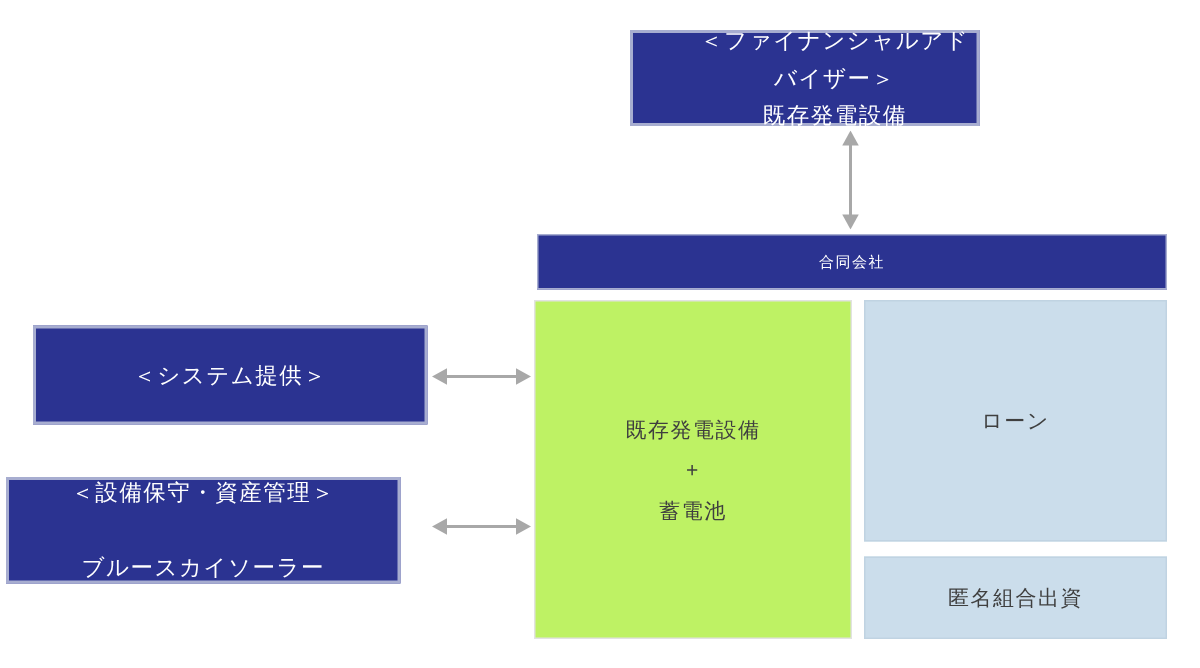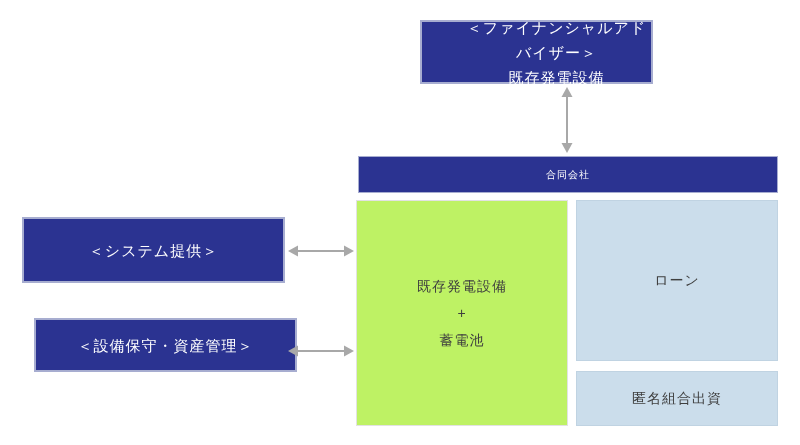--- a/index.html
+++ b/index.html
@@ -52,21 +52,21 @@
   }
   .arrow { position: absolute; }
 
   
   #financial-advisor-box { left: 420px; top: 20px;  width: 233px; height: 64px; padding-left: 40px; }
   #llc-header            { left: 358px; top: 156px; width: 420px; height: 37px; }
   #assets-box            { left: 356px; top: 200px; width: 212px; height: 226px; }
   #loan-box              { left: 576px; top: 200px; width: 202px; height: 161px; }
   #silent-partnership-box{ left: 576px; top: 371px; width: 202px; height: 55px; }
   #system-provider-box   { left: 22px;  top: 217px; width: 263px; height: 66px; }
-  #maintenance-box       { left: 34px;  top: 318px; width: 263px; height: 54px; gap: 25px; }
+  #maintenance-box       { left: 4px;  top: 318px; width: 263px; height: 71px; gap: 25px; }
   #arrow-vertical        { left: 557px; top: 87px;  width: 20px;  height: 66px; }
   #arrow-horizontal-1    { left: 288px; top: 243px; width: 66px;  height: 16px; }
   #arrow-horizontal-2    { left: 288px; top: 343px; width: 66px;  height: 16px; }
 </style>
 </head>
 <body>
 
 <div class="canvas">
 
   <div class="box navy" id="financial-advisor-box">
@@ -97,20 +97,21 @@
   <div class="box bluebox" id="silent-partnership-box">
     <div>匿名組合出資</div>
   </div>
 
   <div class="box navy" id="system-provider-box">
     <div>＜システム提供＞</div>
   </div>
 
   <div class="box navy" id="maintenance-box">
     <div>＜設備保守・資産管理＞</div>
+    <div>ブルースカイソーラー</div>
   </div>
 
   <svg class="arrow" id="arrow-horizontal-1" viewBox="0 0 66 16">
     <line x1="9" y1="8" x2="57" y2="8" stroke-width="2" stroke="#A8A8A8"></line>
     <polygon points="0,8 10,2.5 10,13.5" fill="#A8A8A8"></polygon>
     <polygon points="66,8 56,2.5 56,13.5" fill="#A8A8A8"></polygon>
   </svg>
 
   <svg class="arrow" id="arrow-horizontal-2" viewBox="0 0 66 16">
     <line x1="9" y1="8" x2="57" y2="8" stroke-width="2" stroke="#A8A8A8"></line>

